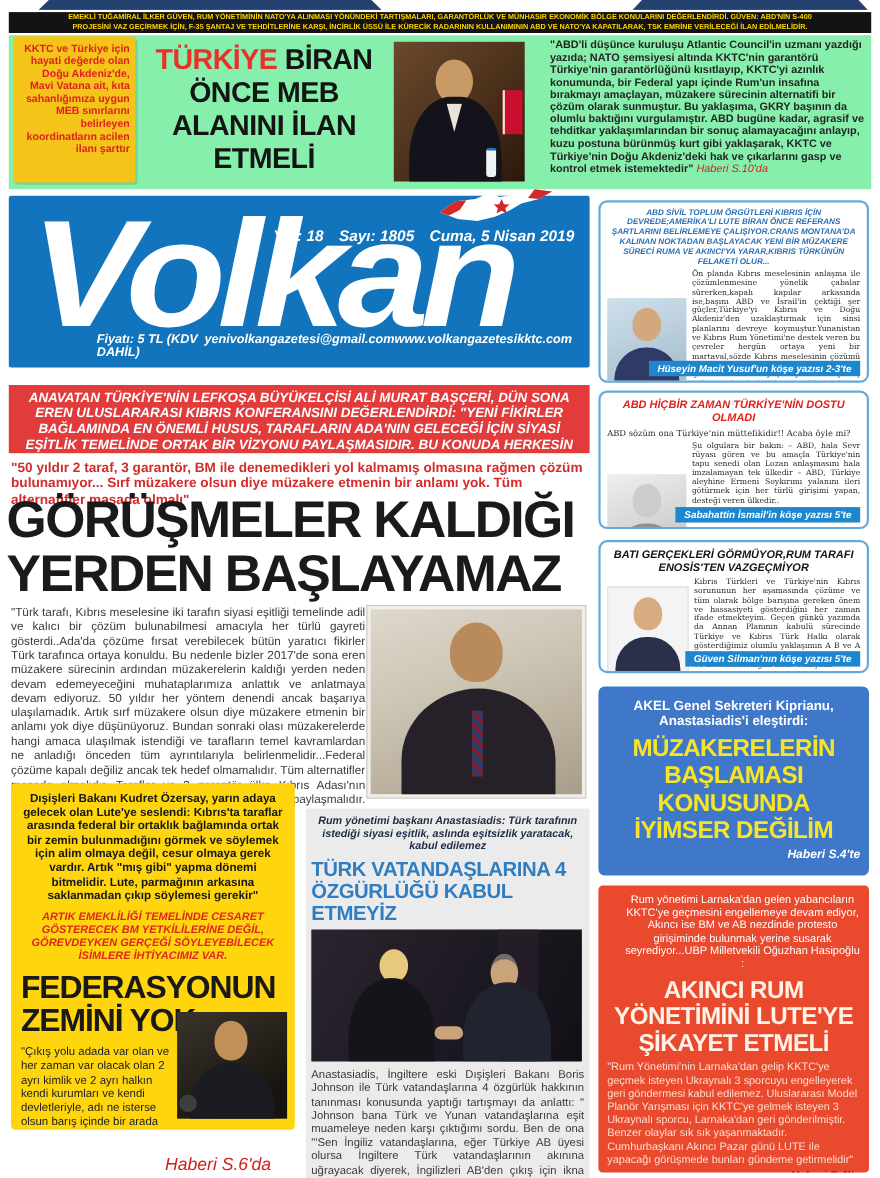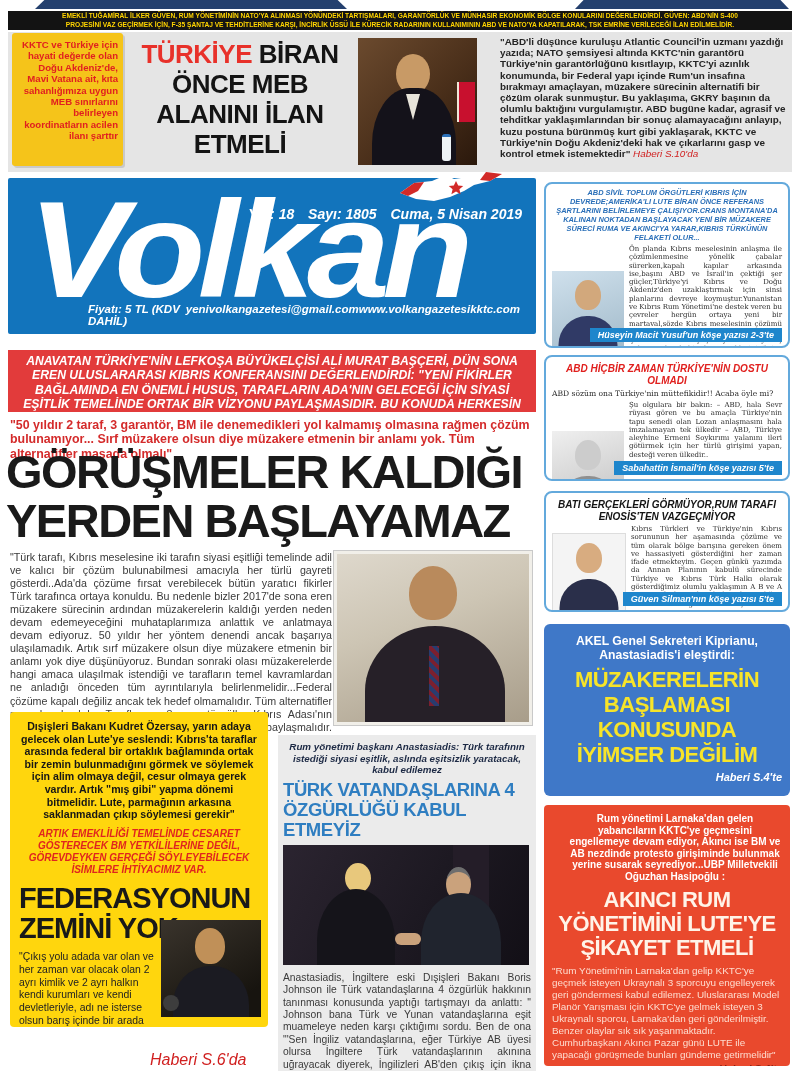--- a/index.html
+++ b/index.html
@@ -10,21 +10,21 @@
   .curl{position:absolute;top:0;height:9px;background:#24406e;}
   .curl.l{left:35px;width:312px;clip-path:polygon(3% 0,97% 0,100% 100%,0 100%);}
   .curl.r{left:575px;width:214px;clip-path:polygon(4% 0,96% 0,100% 100%,0 100%);}
 
   
   .topstrip{position:absolute;left:8px;top:11px;width:784px;height:19px;background:#131313;
             color:#ffd400;font-weight:bold;font-size:6.6px;line-height:8.6px;text-align:center;
             padding-top:1px;box-sizing:border-box;white-space:nowrap;}
 
   
-  .topbanner{position:absolute;left:8px;top:32px;width:784px;height:140px;background:#e5e5e5;}
+  .topbanner{position:absolute;left:8px;top:32px;width:784px;height:140px;background:#86efac;}
   .tb-left{position:absolute;left:4px;top:1px;width:111px;height:133px;background:#f5c41a;
            border-radius:3px;box-shadow:2px 2px 0 rgba(0,0,0,.12);color:#e02020;font-weight:bold;
            font-size:9.6px;line-height:11.4px;text-align:right;padding:6px 5px 0 4px;box-sizing:border-box;}
   .tb-head{position:absolute;left:112px;top:7px;width:240px;text-align:center;font-weight:900;
            font-size:26px;line-height:30px;letter-spacing:-0.5px;color:#141414;}
   .tb-head .red{color:#e8312a;}
   .tb-photo{position:absolute;left:350px;top:6px;width:119px;height:127px;overflow:hidden;
             background:linear-gradient(135deg,#6b4a2e 0%,#4a2f1a 55%,#2a180c 100%);}
   .tb-photo .man-head{position:absolute;left:38px;top:16px;width:34px;height:40px;border-radius:50%;
             background:#c89a66;}
@@ -132,21 +132,21 @@
   .akel{position:absolute;left:544px;top:624px;width:246px;height:172px;background:#3f78c8;
         border-radius:6px;box-sizing:border-box;padding:10px 8px 6px;overflow:hidden;}
   .akel-kicker{color:#ffffff;font-weight:bold;font-size:12.2px;line-height:14px;text-align:center;}
   .akel-head{margin-top:5px;color:#f7e429;font-weight:900;font-size:22px;line-height:25px;
              letter-spacing:-0.5px;text-align:center;}
   .akel-ref{display:block;text-align:right;color:#ffffff;font-style:italic;font-weight:bold;
             font-size:11px;margin-top:4px;}
 
   .akinci{position:absolute;left:544px;top:805px;width:246px;height:261px;background:#e9492d;
           border-radius:4px;box-sizing:border-box;padding:8px 8px 4px;overflow:hidden;}
-  .ak-kicker{color:#ffffff;font-weight:bold;font-size:10px;line-height:11.6px;text-align:center;margin-left:16px;}
+  .ak-kicker{color:#ffffff;font-weight:normal;font-size:10px;line-height:11.6px;text-align:center;margin-left:16px;}
   .ak-head{margin-top:5px;color:#fff3e8;font-weight:900;font-size:22px;line-height:24px;
            letter-spacing:-0.5px;text-align:center;}
   .ak-body{margin-top:5px;color:rgba(255,231,219,0.93);font-size:9.9px;line-height:12.1px;}
   .ak-ref{display:block;text-align:right;color:#8e1f10;font-style:italic;font-weight:bold;
           font-size:10.5px;margin-top:2px;}
 </style>
 </head>
 <body>
 
 <div class="page">

